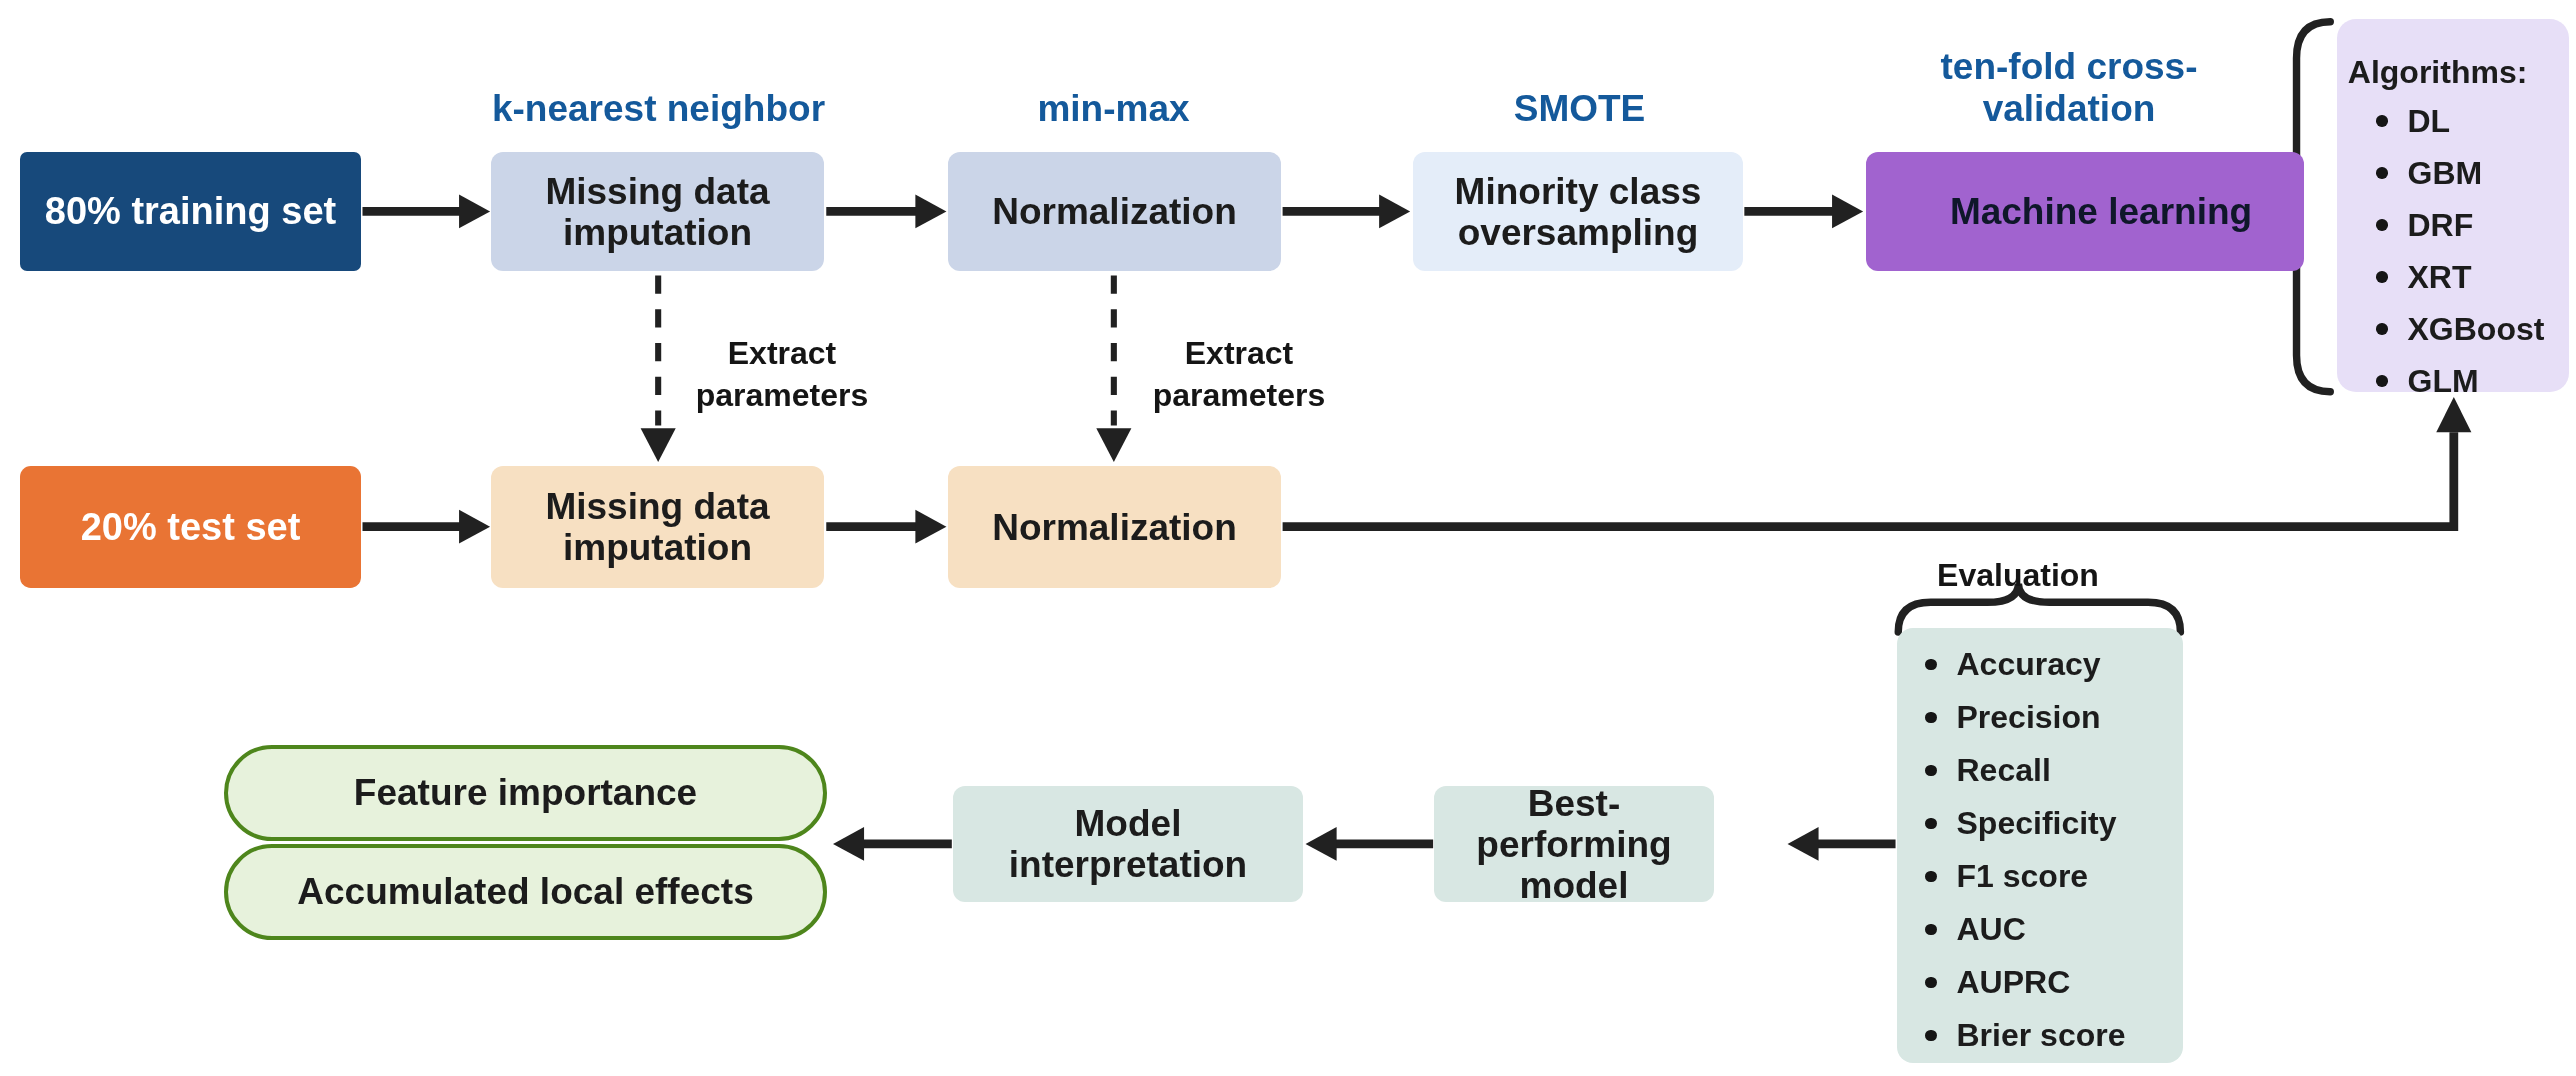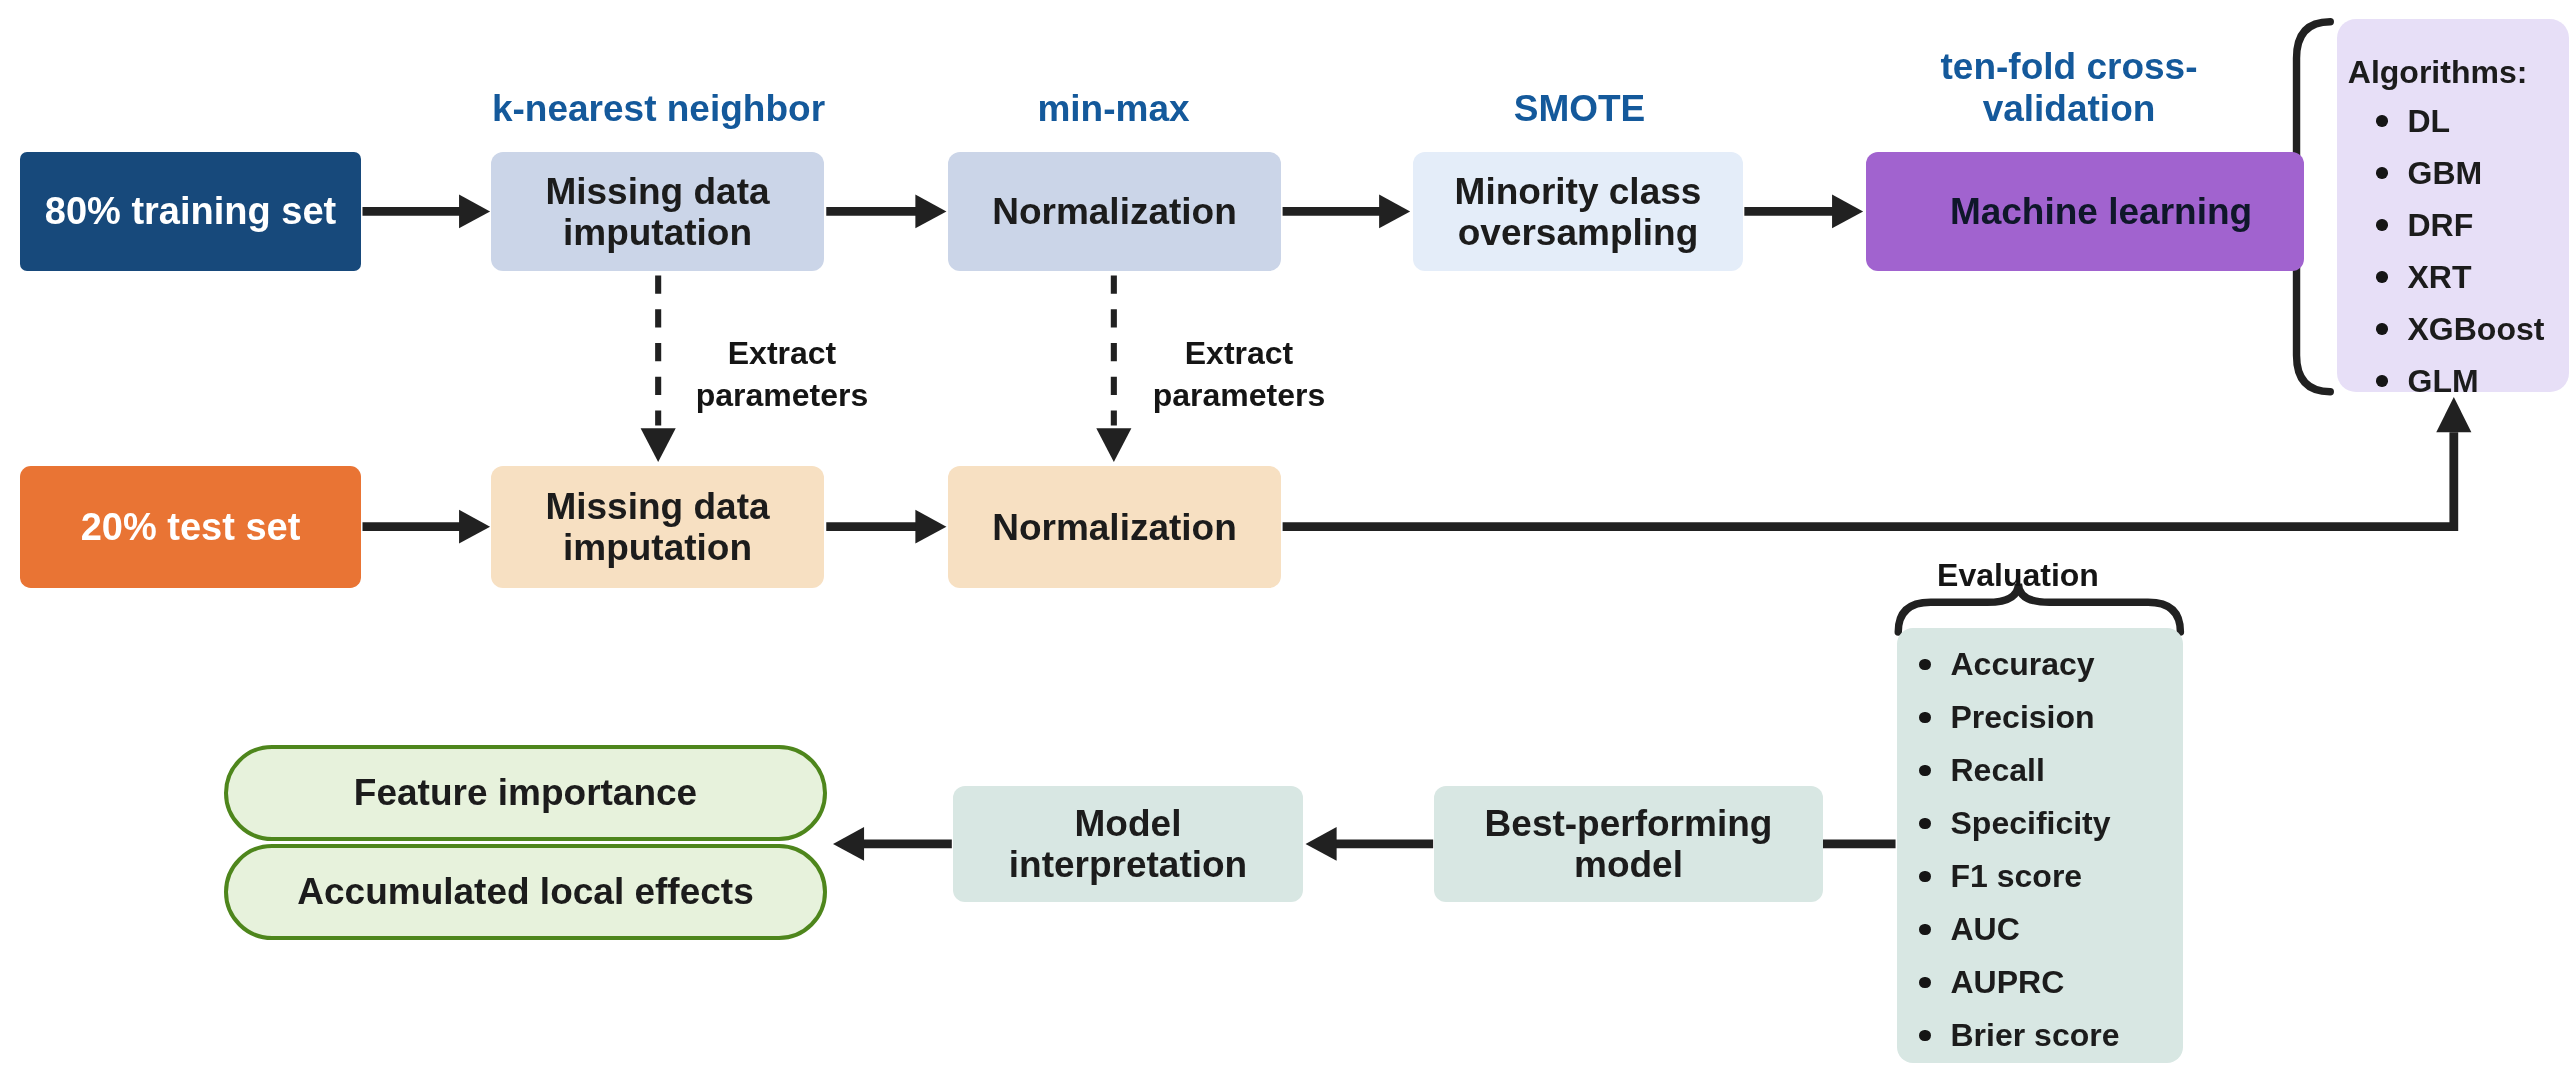--- a/index.html
+++ b/index.html
@@ -34,21 +34,21 @@
   .algos{left:2337px;top:19px;width:232px;height:373px;background:var(--pale-purple,#E7DFF7);border-radius:19px;padding-left:15px;}
   .evalbox{left:1897px;top:628px;width:286px;height:435px;background:var(--pale-teal,#D8E7E3);border-radius:16px;}
   .sidebox .hdr{position:absolute;left:10.8px;top:34px;font-size:32px;line-height:38px;}
   .rows{position:absolute;left:0;right:0;}
   .algos .rows{top:76px;}
   .algos .row{height:52px;}
   .evalbox .rows{top:10px;}
   .evalbox .row{height:53px;}
   .row{display:flex;align-items:center;gap:20px;font-size:32px;}
   .algos .row{padding-left:39px;}
-  .evalbox .row{padding-left:22px;}
+  .evalbox .row{padding-left:28px;}
   .dot{width:11.5px;height:11.5px;border-radius:50%;background:#151515;flex:0 0 auto;}
   .freelabel{
     position:absolute;font-size:32px;line-height:42px;text-align:center;color:#151515;
   }
 </style>
 </head>
 <body>
 
 <div id="canvas">
 
@@ -189,19 +189,19 @@
           <span class="dot"></span>
           <span>AUPRC</span>
         </div>
       <div class="row">
           <span class="dot"></span>
           <span>Brier score</span>
         </div>
     </div>
   </div>
 
-  <div class="node step-teal" style="left:1434px;top:786px;width:389px;height:116px;">Best-performing model</div>
+  <div class="node step-teal" style="left:1434px;top:786px;width:280px;height:116px;">Best-performing model</div>
   <div class="node step-teal" style="left:953px;top:786px;width:350px;height:116px;">Model interpretation</div>
   <div class="pill" style="left:224px;top:745px;width:603px;height:96px;">Feature importance</div>
   <div class="pill" style="left:224px;top:844px;width:603px;height:96px;">Accumulated local effects</div>
 
 </div>
 
 
 </body></html>

